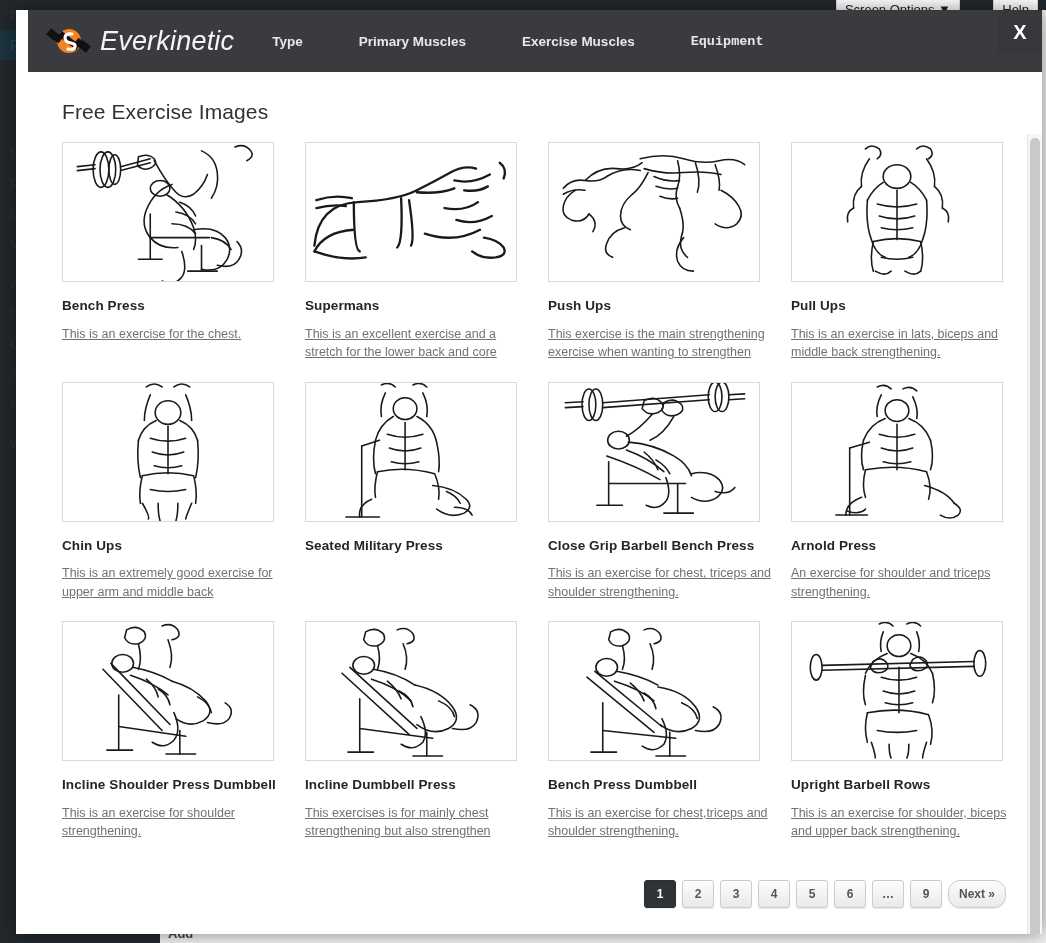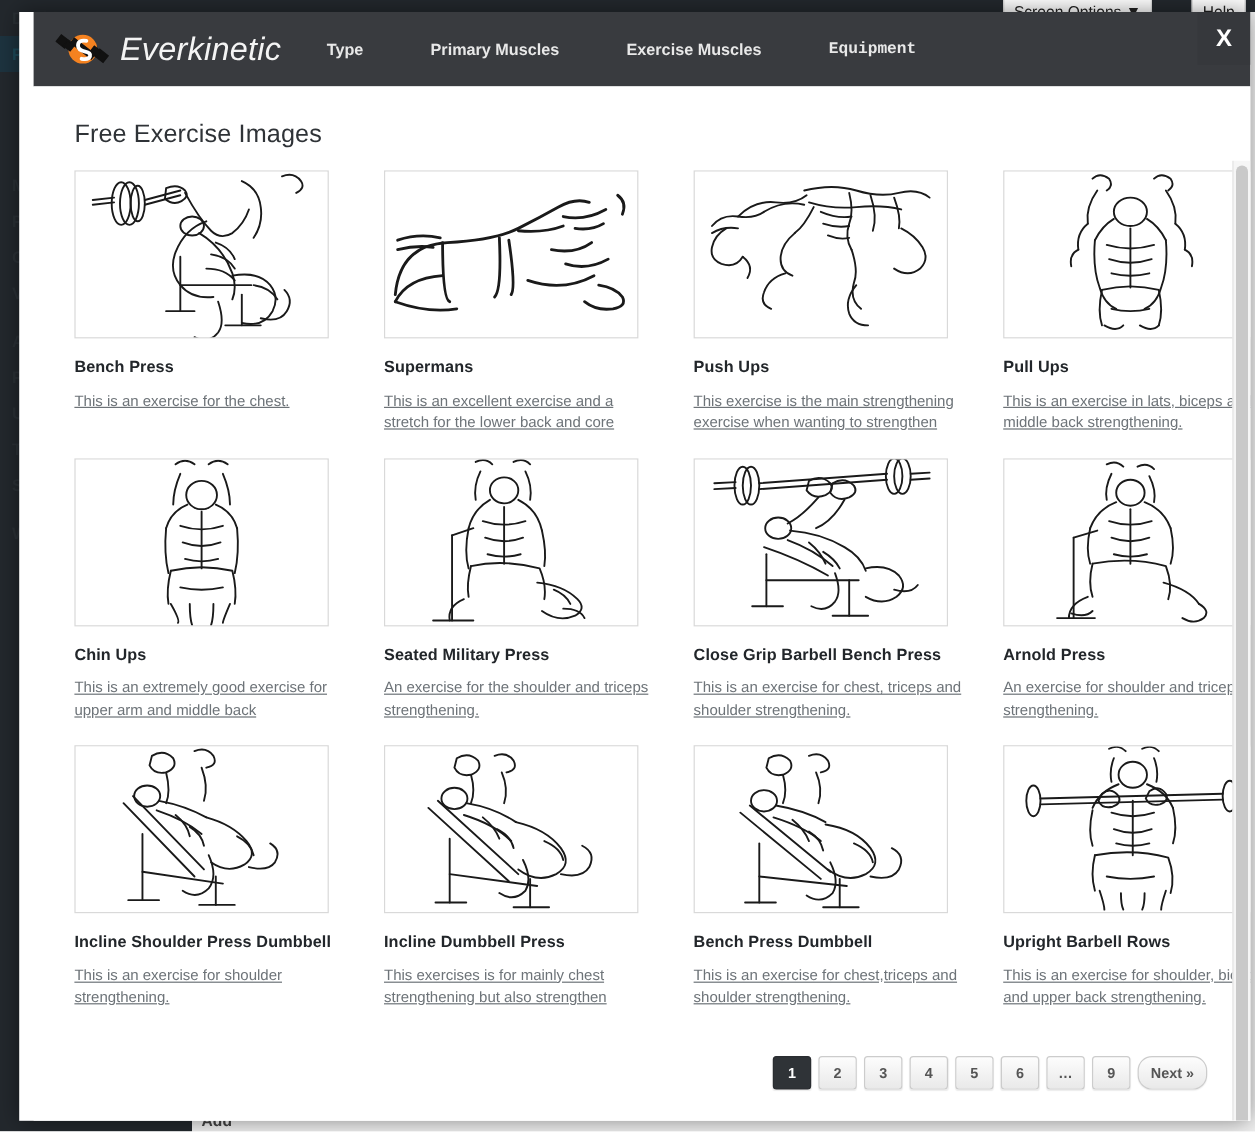--- a/index.html
+++ b/index.html
@@ -71,21 +71,21 @@
   }
 
   .modal-body {
     position:relative; height:862px; background:#fff; overflow:hidden;
   }
   .page-title {
     font-size:21px; font-weight:normal; color:#2f3337; margin:28px 0 0 34px;
     letter-spacing:.1px;
   }
   .grid {
-    display:grid; grid-template-columns:repeat(4, 242px); column-gap:16px;
+    display:grid; grid-template-columns:repeat(4, 242px); column-gap:1px;
     margin:18px 0 0 34px;
   }
   .card { width:225px; }
   .thumb {
     width:212px; height:140px; border:1px solid #d9d9d9; background:#fff;
     box-sizing:border-box; display:block;
   }
   .card-title {
     font-size:13.5px; font-weight:bold; color:#22262a; margin-top:14px;
     line-height:1.45; letter-spacing:.1px;
@@ -384,21 +384,20 @@
               <path d="M128 104 q22 2 34 14 q8 8 -2 14 q-14 6 -28 -4"></path>
               <path d="M142 110 q10 4 14 12"></path>
               <path d="M66 118 q-14 6 -12 18"></path>
               <line x1="56" y1="64" x2="56" y2="136"></line>
               <line x1="40" y1="136" x2="74" y2="136"></line>
               <line x1="56" y1="64" x2="74" y2="58"></line>
               <path d="M150 126 q14 0 18 8"></path>
             </g>
           </svg>
           <div class="card-title">Seated Military Press</div>
-          <div class="card-desc">An exercise for the shoulder and triceps strengthening.</div>
         </div>
 
         <div class="card row-block">
           <svg class="thumb" viewBox="0 0 212 140" preserveAspectRatio="xMidYMid meet">
             <rect width="212" height="140" fill="#fff"></rect>
             <g fill="none" stroke="#1a1a1a" stroke-width="1.6" stroke-linejoin="round" stroke-linecap="round">
               <ellipse cx="40" cy="22" rx="7" ry="16"></ellipse>
                 <ellipse cx="47" cy="22" rx="7" ry="16"></ellipse>
               <ellipse cx="168" cy="14" rx="7" ry="15"></ellipse>
                 <ellipse cx="175" cy="14" rx="7" ry="15"></ellipse>

